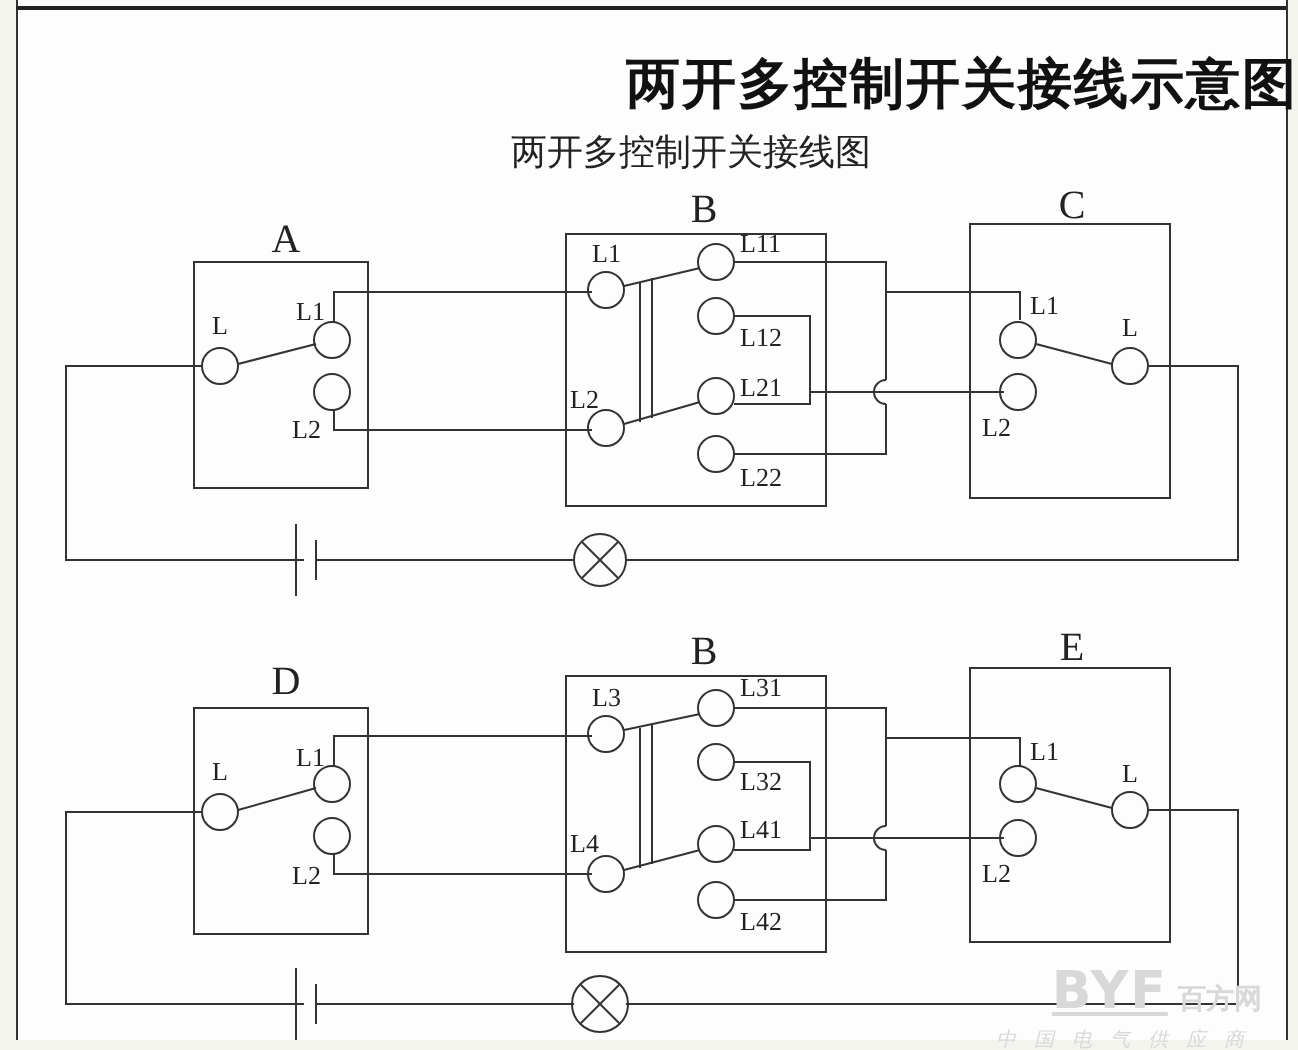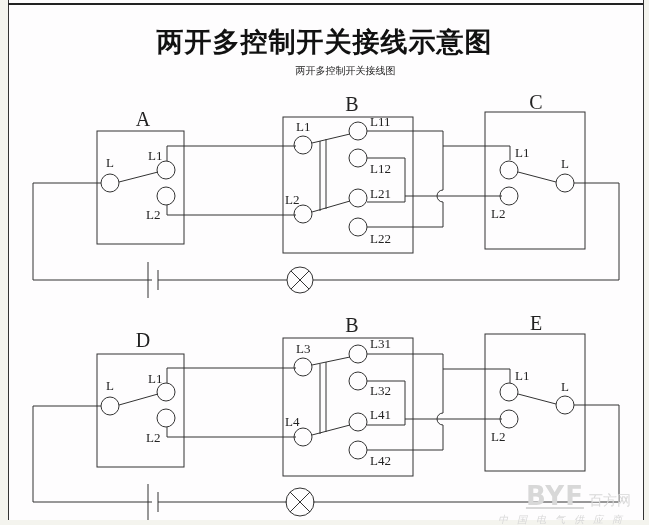--- a/index.html
+++ b/index.html
@@ -1,24 +1,24 @@
 <!DOCTYPE html>
 <html><head>
 <meta charset="utf-8">
 <style>
   html, body { margin: 0; padding: 0; }
   body { width: 649px; height: 525px; background: #f4f4ee; position: relative; overflow: hidden;
          font-family: "DejaVu Serif", serif; }
   .page { position: absolute; left: 8px; top: 0; width: 634px; height: 520px; background: #fefdfe;
           border-left: 1px solid #333; border-right: 1px solid #333; }
   .topline { position: absolute; left: 8px; top: 3px; width: 635px; height: 2px; background: #222; }
-  .title { position: absolute; left: 0; width: 649px; top: 24px; text-align: center;
+  .title { position: absolute; left: 0; width: 649px; top: 24px; text-align: right;
            font-family: "DejaVu Sans", sans-serif; font-weight: bold; font-size: 27px; color: #111; letter-spacing: 1px; }
   .subtitle { position: absolute; left: 0; width: 649px; top: 64px; text-align: center; padding-left: 42px; box-sizing: border-box;
-              font-family: "DejaVu Sans", sans-serif; font-size: 10px; color: #222; }
+              font-family: "DejaVu Sans", sans-serif; font-size: 18px; color: #222; }
   svg { position: absolute; left: 0; top: 0; }
   svg text { font-family: "Liberation Serif", "DejaVu Serif", serif; fill: #222; }
   .lbl { font-size: 13px; }
   .big { font-size: 20px; }
   .watermark { position: absolute; right: 18px; bottom: 14px; color: #d8d8d8; font-family: "DejaVu Sans", sans-serif; }
   .wm-main { font-size: 26px; font-weight: bold; letter-spacing: 1px; text-decoration: underline; }
   .wm-sub { position: absolute; right: 0; top: 32px; font-size: 10px; letter-spacing: 9px; white-space: nowrap; font-style: italic; }
 </style>
 </head>
 <body>
@@ -161,15 +161,15 @@
   <text class="lbl" x="370" y="465">L42</text>
 
   <text class="big" x="536" y="330" text-anchor="middle">E</text>
   <text class="lbl" x="515" y="380">L1</text>
   <text class="lbl" x="491" y="441">L2</text>
   <text class="lbl" x="561" y="391">L</text>
 </svg>
 
 <div class="watermark">
   <span class="wm-main">BYF</span>
-  <span style="font-size:14px;font-weight:normal;">百方网</span>
+  <span style="font-size:14px;font-weight:bold;">百方网</span>
   <div class="wm-sub">中国电气供应商</div>
 </div>
 
 </body></html>

